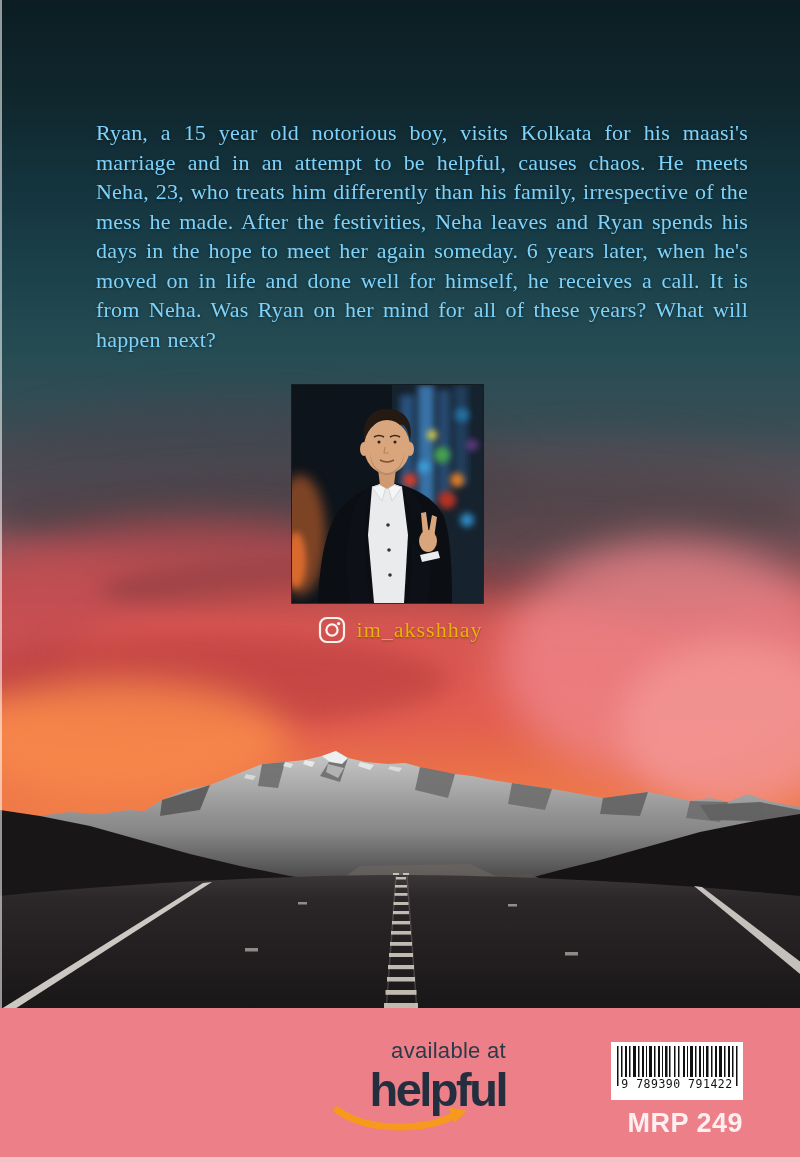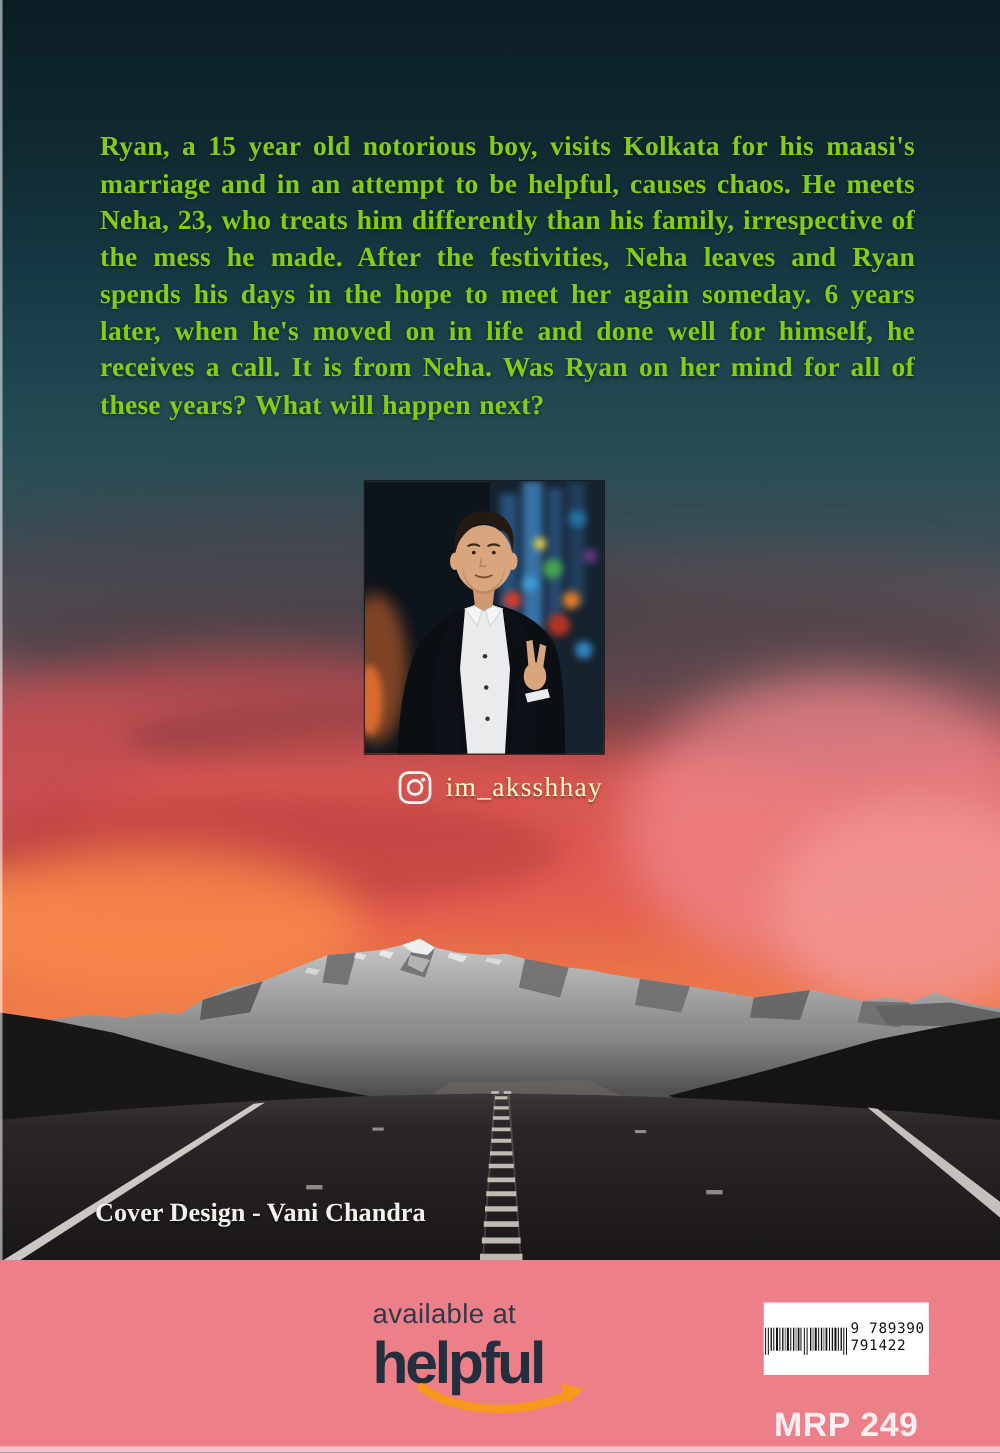--- a/index.html
+++ b/index.html
@@ -23,59 +23,59 @@
   .c6{left:-30px;top:636px;width:480px;height:90px;background:rgba(180,58,60,.55);filter:blur(12px);}
   .c7{left:-50px;top:680px;width:340px;height:120px;background:rgba(248,138,74,.85);filter:blur(18px);}
   .c8{left:620px;top:640px;width:230px;height:170px;background:rgba(243,150,148,.8);filter:blur(16px);}
   .c9{left:100px;top:560px;width:520px;height:60px;background:rgba(120,55,60,.45);filter:blur(10px);}
   .edge{position:absolute;left:0;top:0;width:2px;height:1008px;background:rgba(255,255,255,.55);z-index:5;}
 
   
   .scene{position:absolute;left:0;top:690px;width:800px;height:322px;z-index:2;display:block;}
 
   
-  .blurb{position:absolute;left:80px;top:102px;width:652px;z-index:3;margin:0;
-    font-family:"Liberation Serif",serif;font-weight:700;font-size:22px;line-height:29.5px;
-    color:#84cc16;text-align:justify;letter-spacing:.2px;word-spacing:1px;
+  .blurb{position:absolute;left:80px;top:102px;width:652px;z-index:3;margin:16px;
+    font-family:"Liberation Serif",serif;font-weight:400;font-size:22px;line-height:29.5px;
+    color:#7dd3fc;text-align:justify;letter-spacing:.2px;word-spacing:1px;
     text-shadow:0 1px 3px rgba(0,0,0,.45);}
 
   
   .photo{position:absolute;left:292px;top:385px;width:191px;height:218px;z-index:3;display:block;
     box-shadow:0 0 0 1px rgba(0,0,0,.6);}
 
   
   .insta{position:absolute;left:0;top:616px;width:800px;display:flex;justify-content:center;
     align-items:center;gap:11px;z-index:3;}
-  .insta .handle{font-family:"Liberation Serif",serif;font-size:22px;color:#fef9c3;
+  .insta .handle{font-family:"Liberation Serif",serif;font-size:22px;color:#eab308;
     letter-spacing:1px;text-shadow:0 1px 2px rgba(0,0,0,.35);}
 
   
   .credit{position:absolute;left:76px;top:958px;z-index:3;font-family:"Liberation Serif",serif;
     font-weight:700;font-size:21px;color:#f3f1ec;text-shadow:0 1px 2px rgba(0,0,0,.5);}
 
   
   .footer{position:absolute;left:0;top:1008px;width:800px;height:154px;background:#ec7f88;z-index:4;}
   .strip{position:absolute;left:0;top:1157px;width:800px;height:5px;background:#f4c3c7;z-index:5;}
 
   .wo{position:absolute;left:58px;top:22px;width:112px;text-align:center;color:#fff;}
   .wo svg{display:block;margin:0 auto;}
   .wo-t{font-weight:800;font-size:15px;letter-spacing:.3px;line-height:1.12;transform:scaleY(1.08);}
 
-  .amz{position:absolute;left:298px;top:30px;width:208px;text-align:left;}
+  .amz{position:absolute;left:298px;top:30px;width:208px;text-align:right;}
   .avail{font-size:22px;color:#2b3a4a;letter-spacing:.3px;}
   .amzword{font-size:47px;font-weight:800;color:#232f3e;letter-spacing:-2.5px;line-height:1.02;
     margin-top:2px;}
   .smile{display:block;margin:-8px auto 0 auto;}
 
   .bc{position:absolute;left:611px;top:34px;width:132px;height:58px;background:#fff;
-    display:flex;flex-direction:row;align-items:center;justify-content:flex-start;padding-top:4px;}
+    display:flex;flex-direction:column;align-items:center;justify-content:flex-start;padding-top:4px;}
   .isbn{font-family:"DejaVu Sans Mono",monospace;font-size:11.5px;color:#111;letter-spacing:.5px;
     margin-top:-9px;background:#fff;padding:0 2px;}
-  .mrp{position:absolute;left:611px;top:100px;width:132px;text-align:center;
-    font-size:27px;font-weight:700;color:#feeff1;letter-spacing:.5px;margin-top:17px;}
+  .mrp{position:absolute;left:611px;top:100px;width:132px;text-align:right;
+    font-size:27px;font-weight:700;color:#feeff1;letter-spacing:.5px;}
 </style>
 </head>
 <body>
 
 <div class="cover">
 
   <div class="sky"></div>
   <div class="cloud c1"></div>
   <div class="cloud c2"></div>
   <div class="cloud c10"></div>
@@ -230,21 +230,20 @@
 
   <div class="insta">
     <svg width="28" height="28" viewBox="0 0 28 28">
       <rect x="2" y="2" width="24" height="24" rx="7" fill="none" stroke="#f7f3ef" stroke-width="2.2"></rect>
       <circle cx="14" cy="14" r="5.6" fill="none" stroke="#f7f3ef" stroke-width="2.2"></circle>
       <circle cx="20.6" cy="7.6" r="1.7" fill="#f7f3ef"></circle>
     </svg>
     <span class="handle">im_aksshhay</span>
   </div>
 
-  <div class="credit">Cover Design - Vani Chandra</div>
 
   <div class="footer">
 
 
     <div class="amz">
       <div class="avail">available at</div>
       <div class="amzword">helpful</div>
       <svg class="smile" width="150" height="30" viewBox="0 0 150 30">
         <path d="M10,4 C42,27 100,25 130,8" stroke="#f7991c" stroke-width="7" fill="none" stroke-linecap="round"></path>
         <path d="M122,1 L140,5 L127,17 Z" fill="#f7991c"></path>

